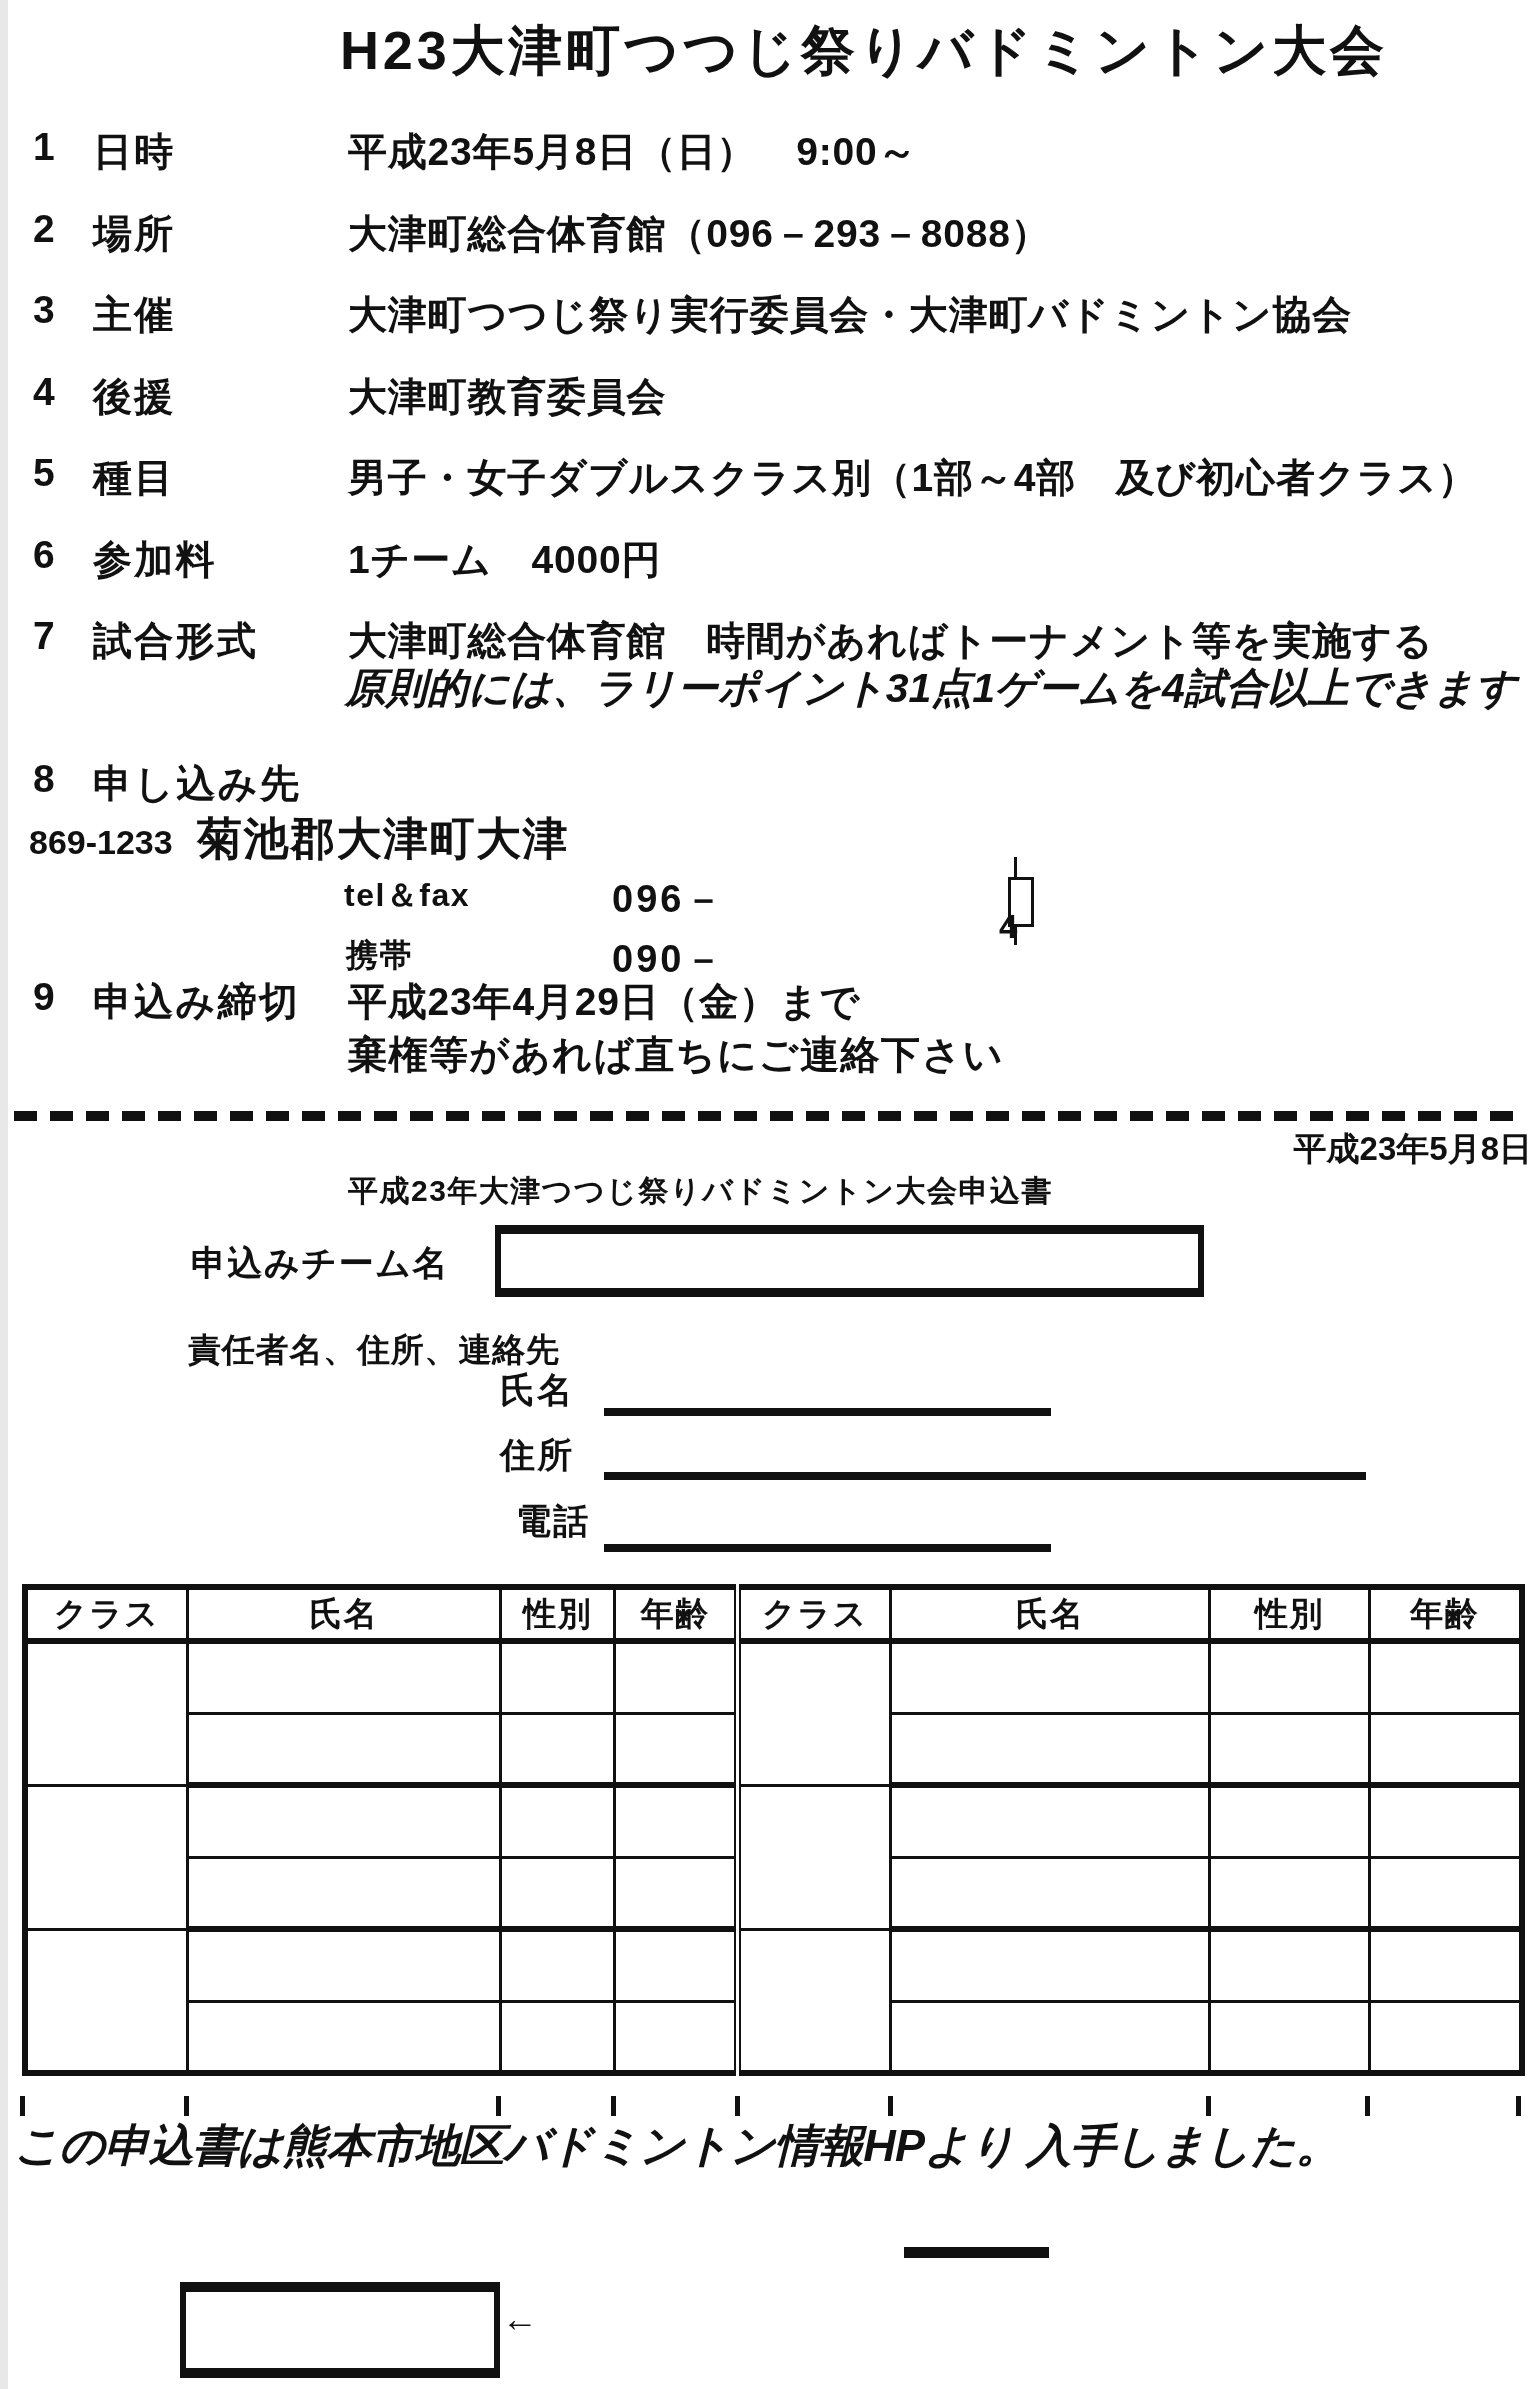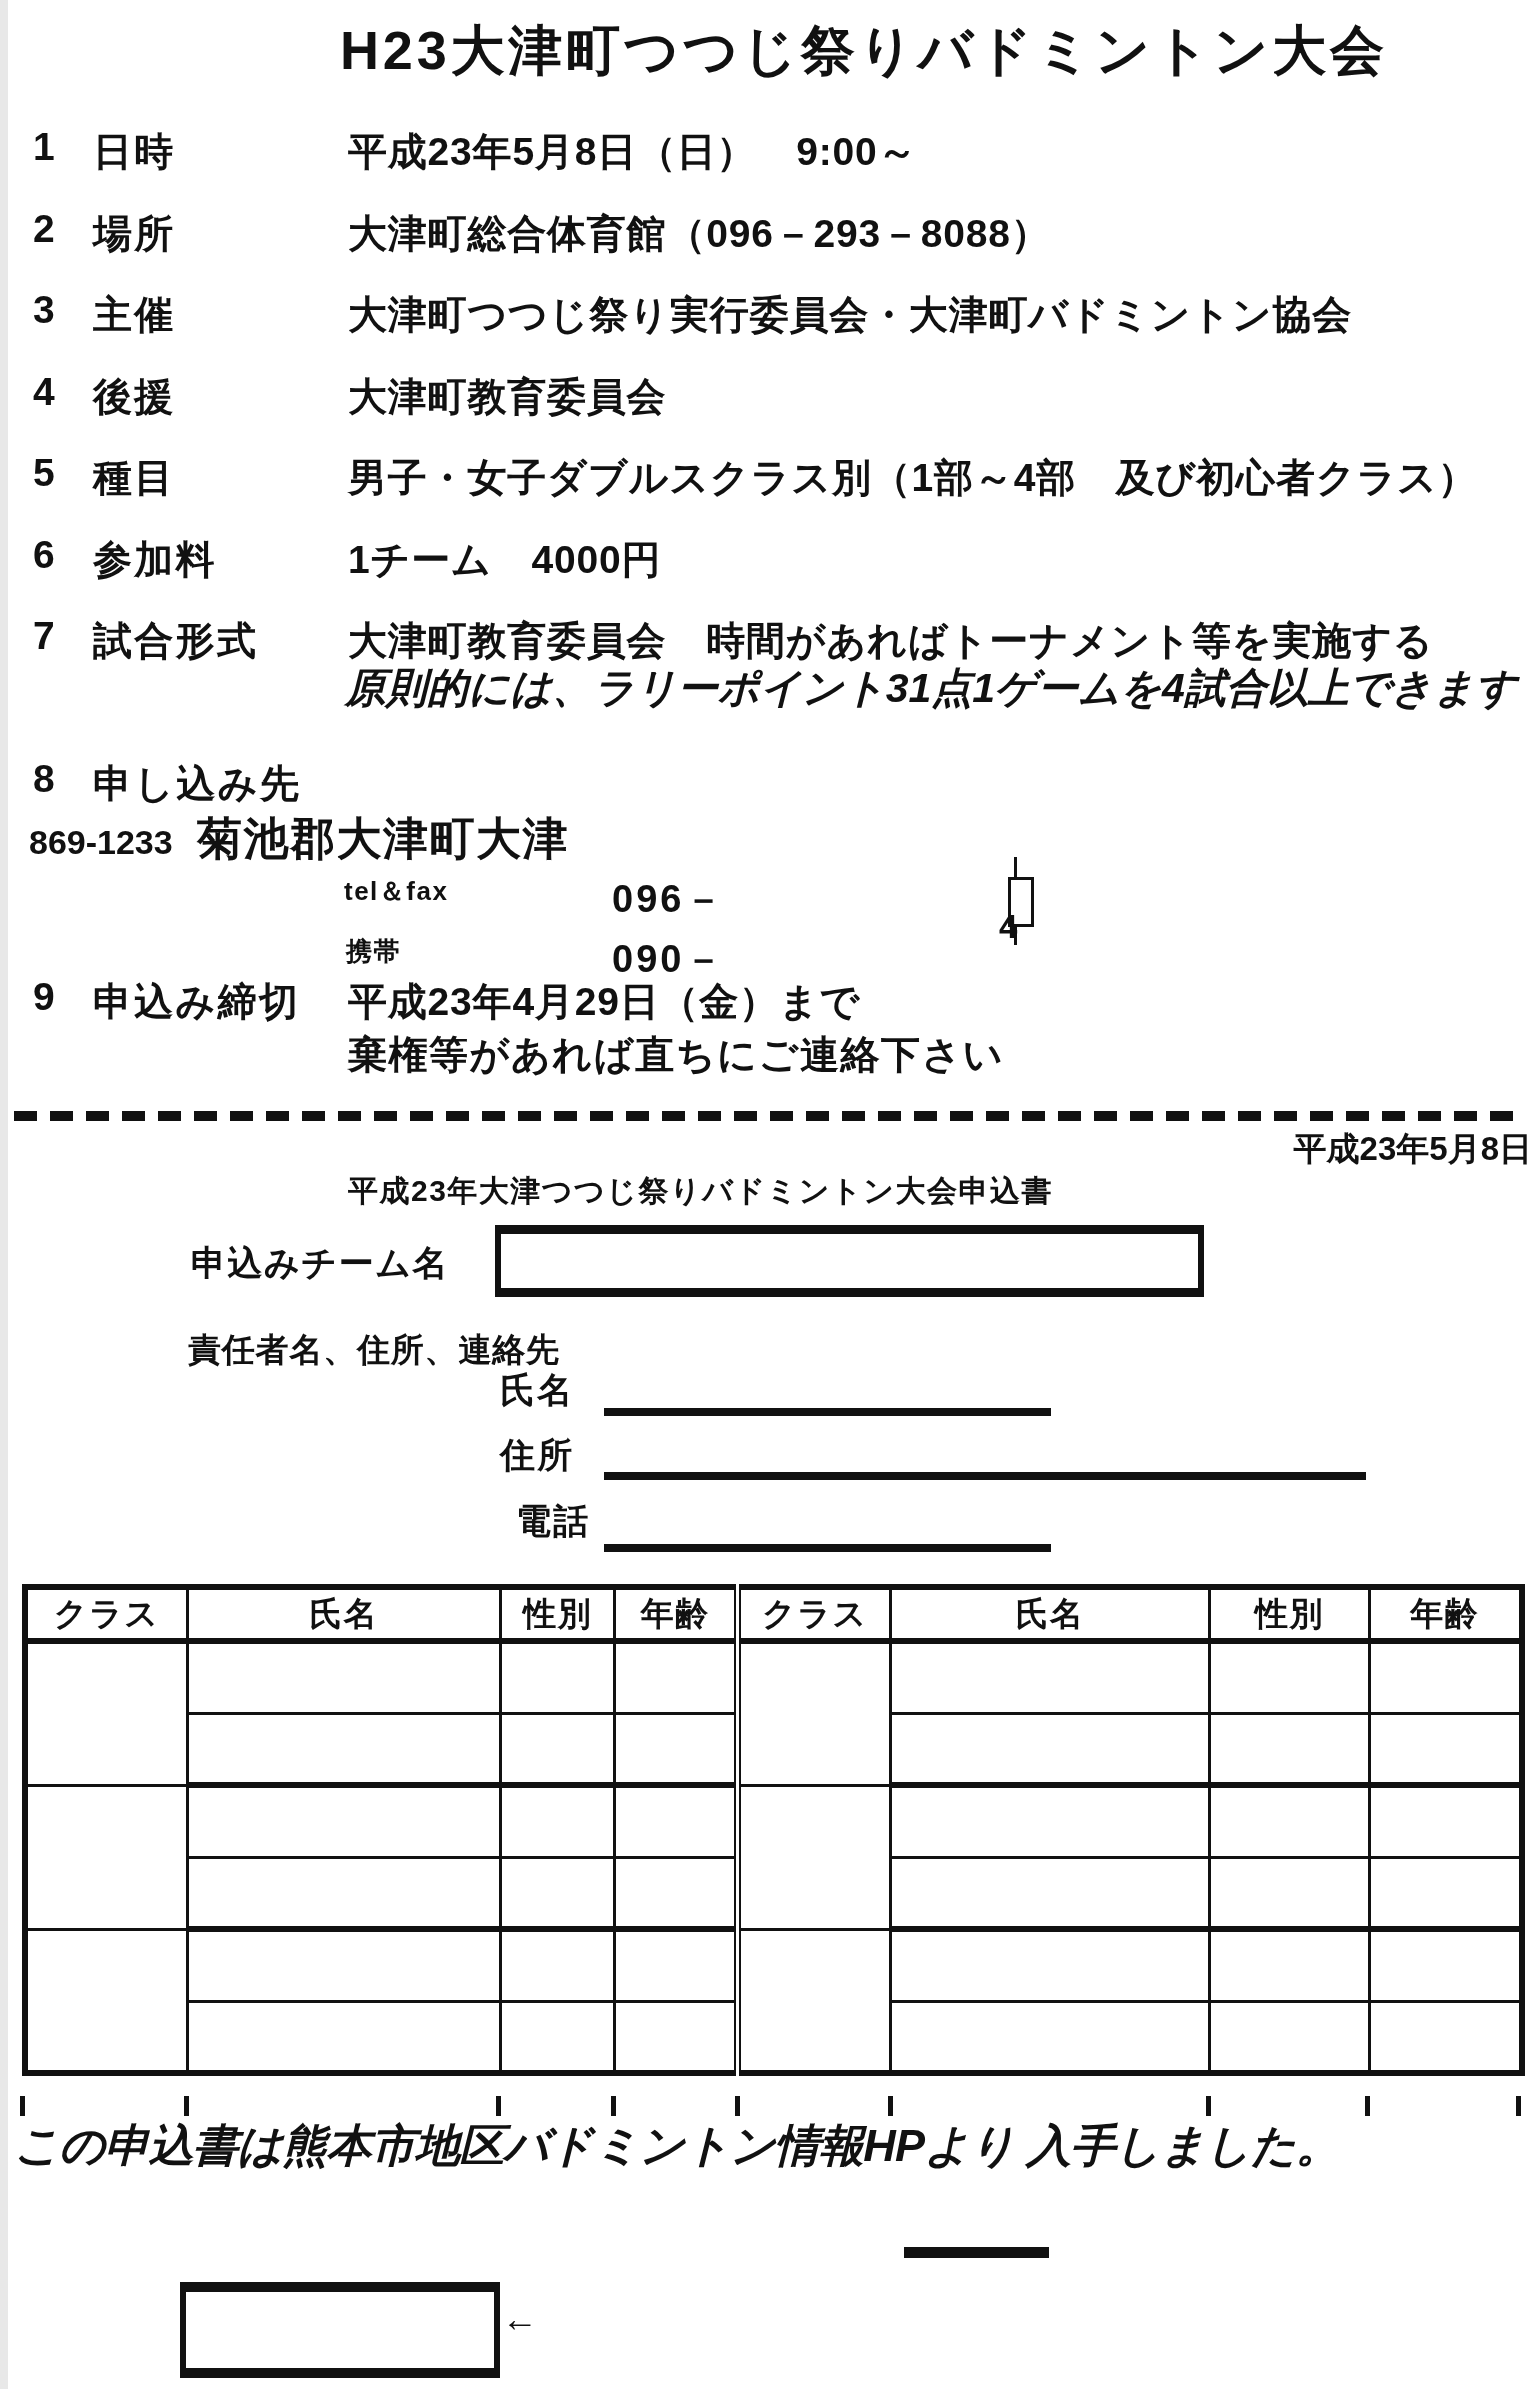--- a/index.html
+++ b/index.html
@@ -21,21 +21,21 @@
   }
   
   .info-item{left:0;top:0;height:45px;font-weight:700;}
   .info-no{position:absolute;left:25px;font-size:39px;}
   .info-label{position:absolute;left:85px;font-size:39px;letter-spacing:2.3px;}
   .info-value{position:absolute;left:340px;font-size:39px;letter-spacing:0.8px;}
   .item-note{font-size:41px;font-weight:800;font-style:italic;letter-spacing:0px;}
   
   .postal{font-size:34px;font-weight:700;}
   .address{font-size:45px;font-weight:700;letter-spacing:1.5px;}
-  .tel-label{font-size:26px;font-weight:700;letter-spacing:1.5px;}
+  .tel-label{font-size:32px;font-weight:700;letter-spacing:1.5px;}
   .tel-value{font-size:38px;font-weight:700;letter-spacing:3px;}
   
   .fax-box{
     left:1026px;top:848px;width:475px;height:101px;
     border:3.8px solid #111;background:#fff;
     box-sizing:border-box;
     padding:7.5px 0 0 13.6px;
     font-size:35px;font-weight:800;font-style:italic;line-height:43px;
     letter-spacing:0.8px;
   }
@@ -120,21 +120,21 @@
     <span class="info-value">男子・女子ダブルスクラス別（1部～4部　及び初心者クラス）</span>
   </div>
   <div class="abs info-item" style="top:533px">
     <span class="info-no">6</span>
     <span class="info-label">参加料</span>
     <span class="info-value">1チーム　4000円</span>
   </div>
   <div class="abs info-item" style="top:614px">
     <span class="info-no">7</span>
     <span class="info-label">試合形式</span>
-    <span class="info-value">大津町教育委員会　時間があればトーナメント等を実施する</span>
+    <span class="info-value">大津町総合体育館　時間があればトーナメント等を実施する</span>
   </div>
   <div class="abs item-note" style="left:337px;top:661px">原則的には、ラリーポイント31点1ゲームを4試合以上できます</div>
 
   <div class="abs info-item" style="top:757px">
     <span class="info-no">8</span>
     <span class="info-label">申し込み先</span>
   </div>
 
   <div class="abs" style="left:21px;top:809px">
     <span class="postal">869-1233</span>

